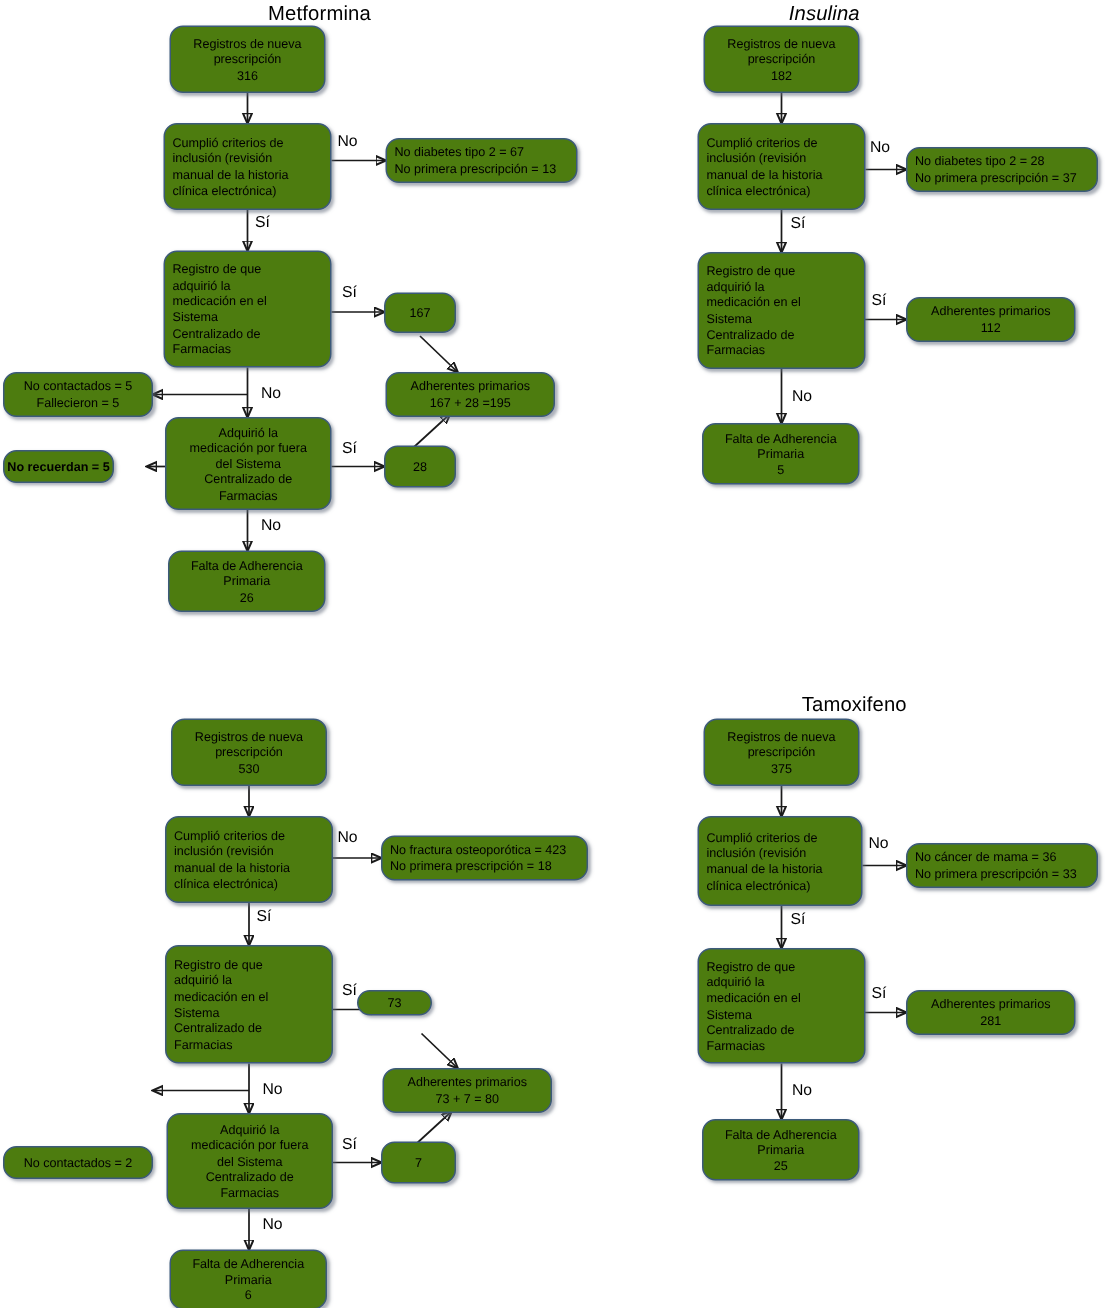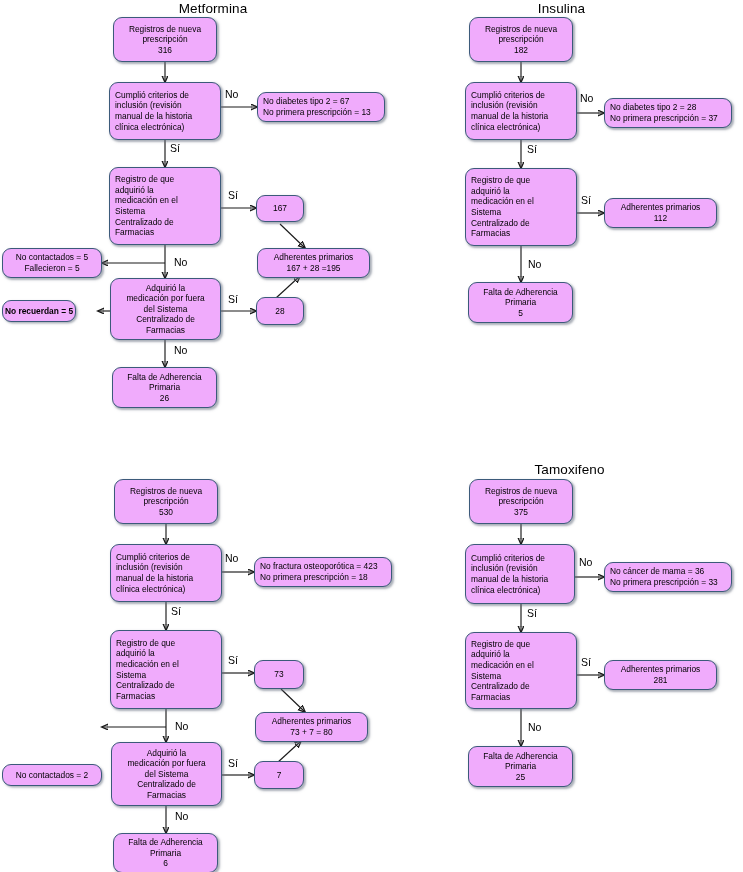--- a/index.html
+++ b/index.html
@@ -26,21 +26,21 @@
     text-align: center;
     white-space: nowrap;
     letter-spacing: 0.1px;
     padding-left: 48px;
   }
 
   
   .node {
     position: absolute;
     box-sizing: border-box;
-    background: #f0abfc;
+    background: #4d7c0f;
     border: 1.6px solid #3c5a7a;
     border-radius: 9px;
     box-shadow: 1.5px 1.5px 2.2px rgba(100,110,125,0.55);
     font-size: 8.4px;
     line-height: 10.6px;
     color: #000;
     display: flex;
     flex-direction: column;
     justify-content: center;
     padding: 2px 5px;
@@ -189,21 +189,21 @@
   </div>
 
   <div class="edge-label" style="left:174px; top:344px;">No</div>
 
   <div class="node center" style="left:112px; top:367px; width:105px; height:41px;">
     <span class="ln">Falta de Adherencia</span>
     <span class="ln">Primaria</span>
     <span class="ln">26</span>
   </div>
 
-  <div class="panel-title" style="left:392px; top:1px; width:243px;">Insulina</div>
+  <div class="panel-title" style="left:380px; top:1px; width:243px;font-style:italic;">Insulina</div>
 
   <div class="node center" style="left:469px; top:17px; width:104px; height:45px;">
     <span class="ln">Registros de nueva</span>
     <span class="ln">prescripción</span>
     <span class="ln">182</span>
   </div>
 
   <div class="node left" style="left:465px; top:82px; width:112px; height:58px;">
     <span class="ln">Cumplió criterios de</span>
     <span class="ln">inclusión (revisión</span>
@@ -267,21 +267,21 @@
   <div class="node left" style="left:110px; top:630px; width:112px; height:79px;">
     <span class="ln">Registro de que</span>
     <span class="ln">adquirió la</span>
     <span class="ln">medicación en el</span>
     <span class="ln">Sistema</span>
     <span class="ln">Centralizado de</span>
     <span class="ln">Farmacias</span>
   </div>
   <div class="edge-label" style="left:228px; top:654px;">Sí</div>
 
-  <div class="node center" style="left:254px; top:660px; width:50px; height:29px;">
+  <div class="node center" style="left:238px; top:660px; width:50px; height:17px;">
     <span class="ln">73</span>
   </div>
 
   <div class="edge-label" style="left:175px; top:720px;">No</div>
 
   <div class="node center" style="left:2px; top:716px; width:100px; height:22px;margin-top:48px;">
     <span class="ln">No contactados = 2</span>
   </div>
 
   <div class="node center" style="left:255px; top:712px; width:113px; height:30px;">

